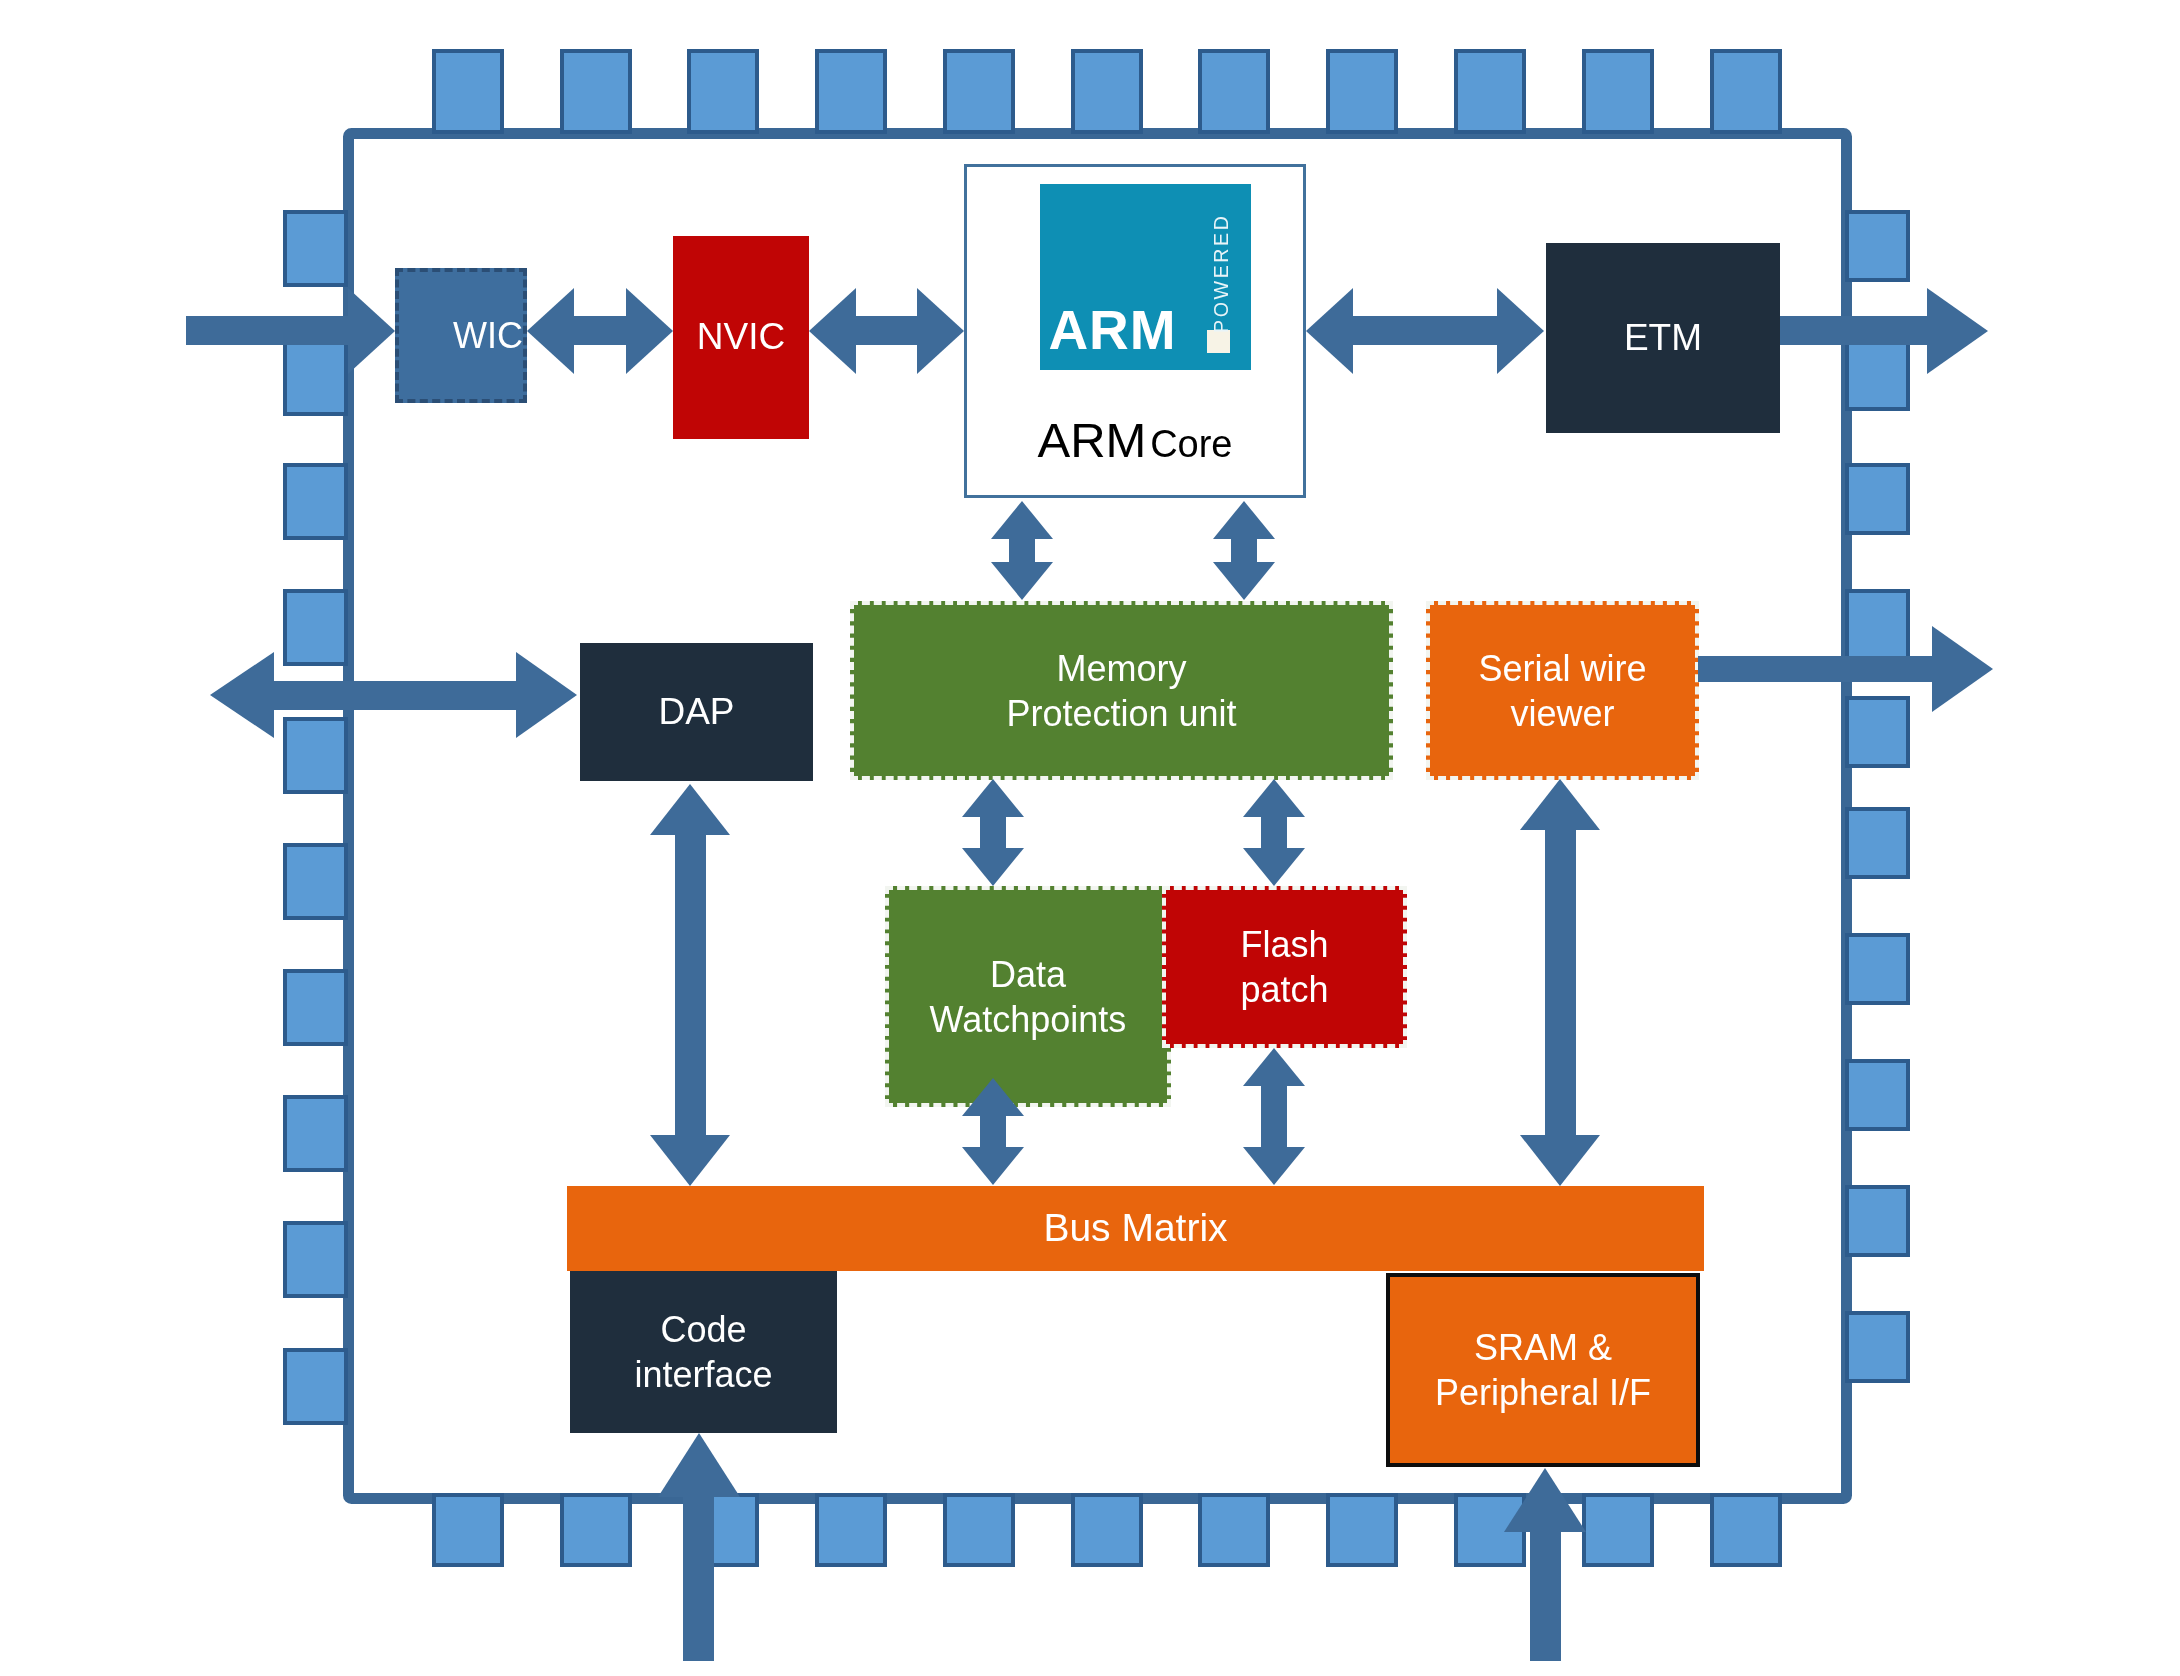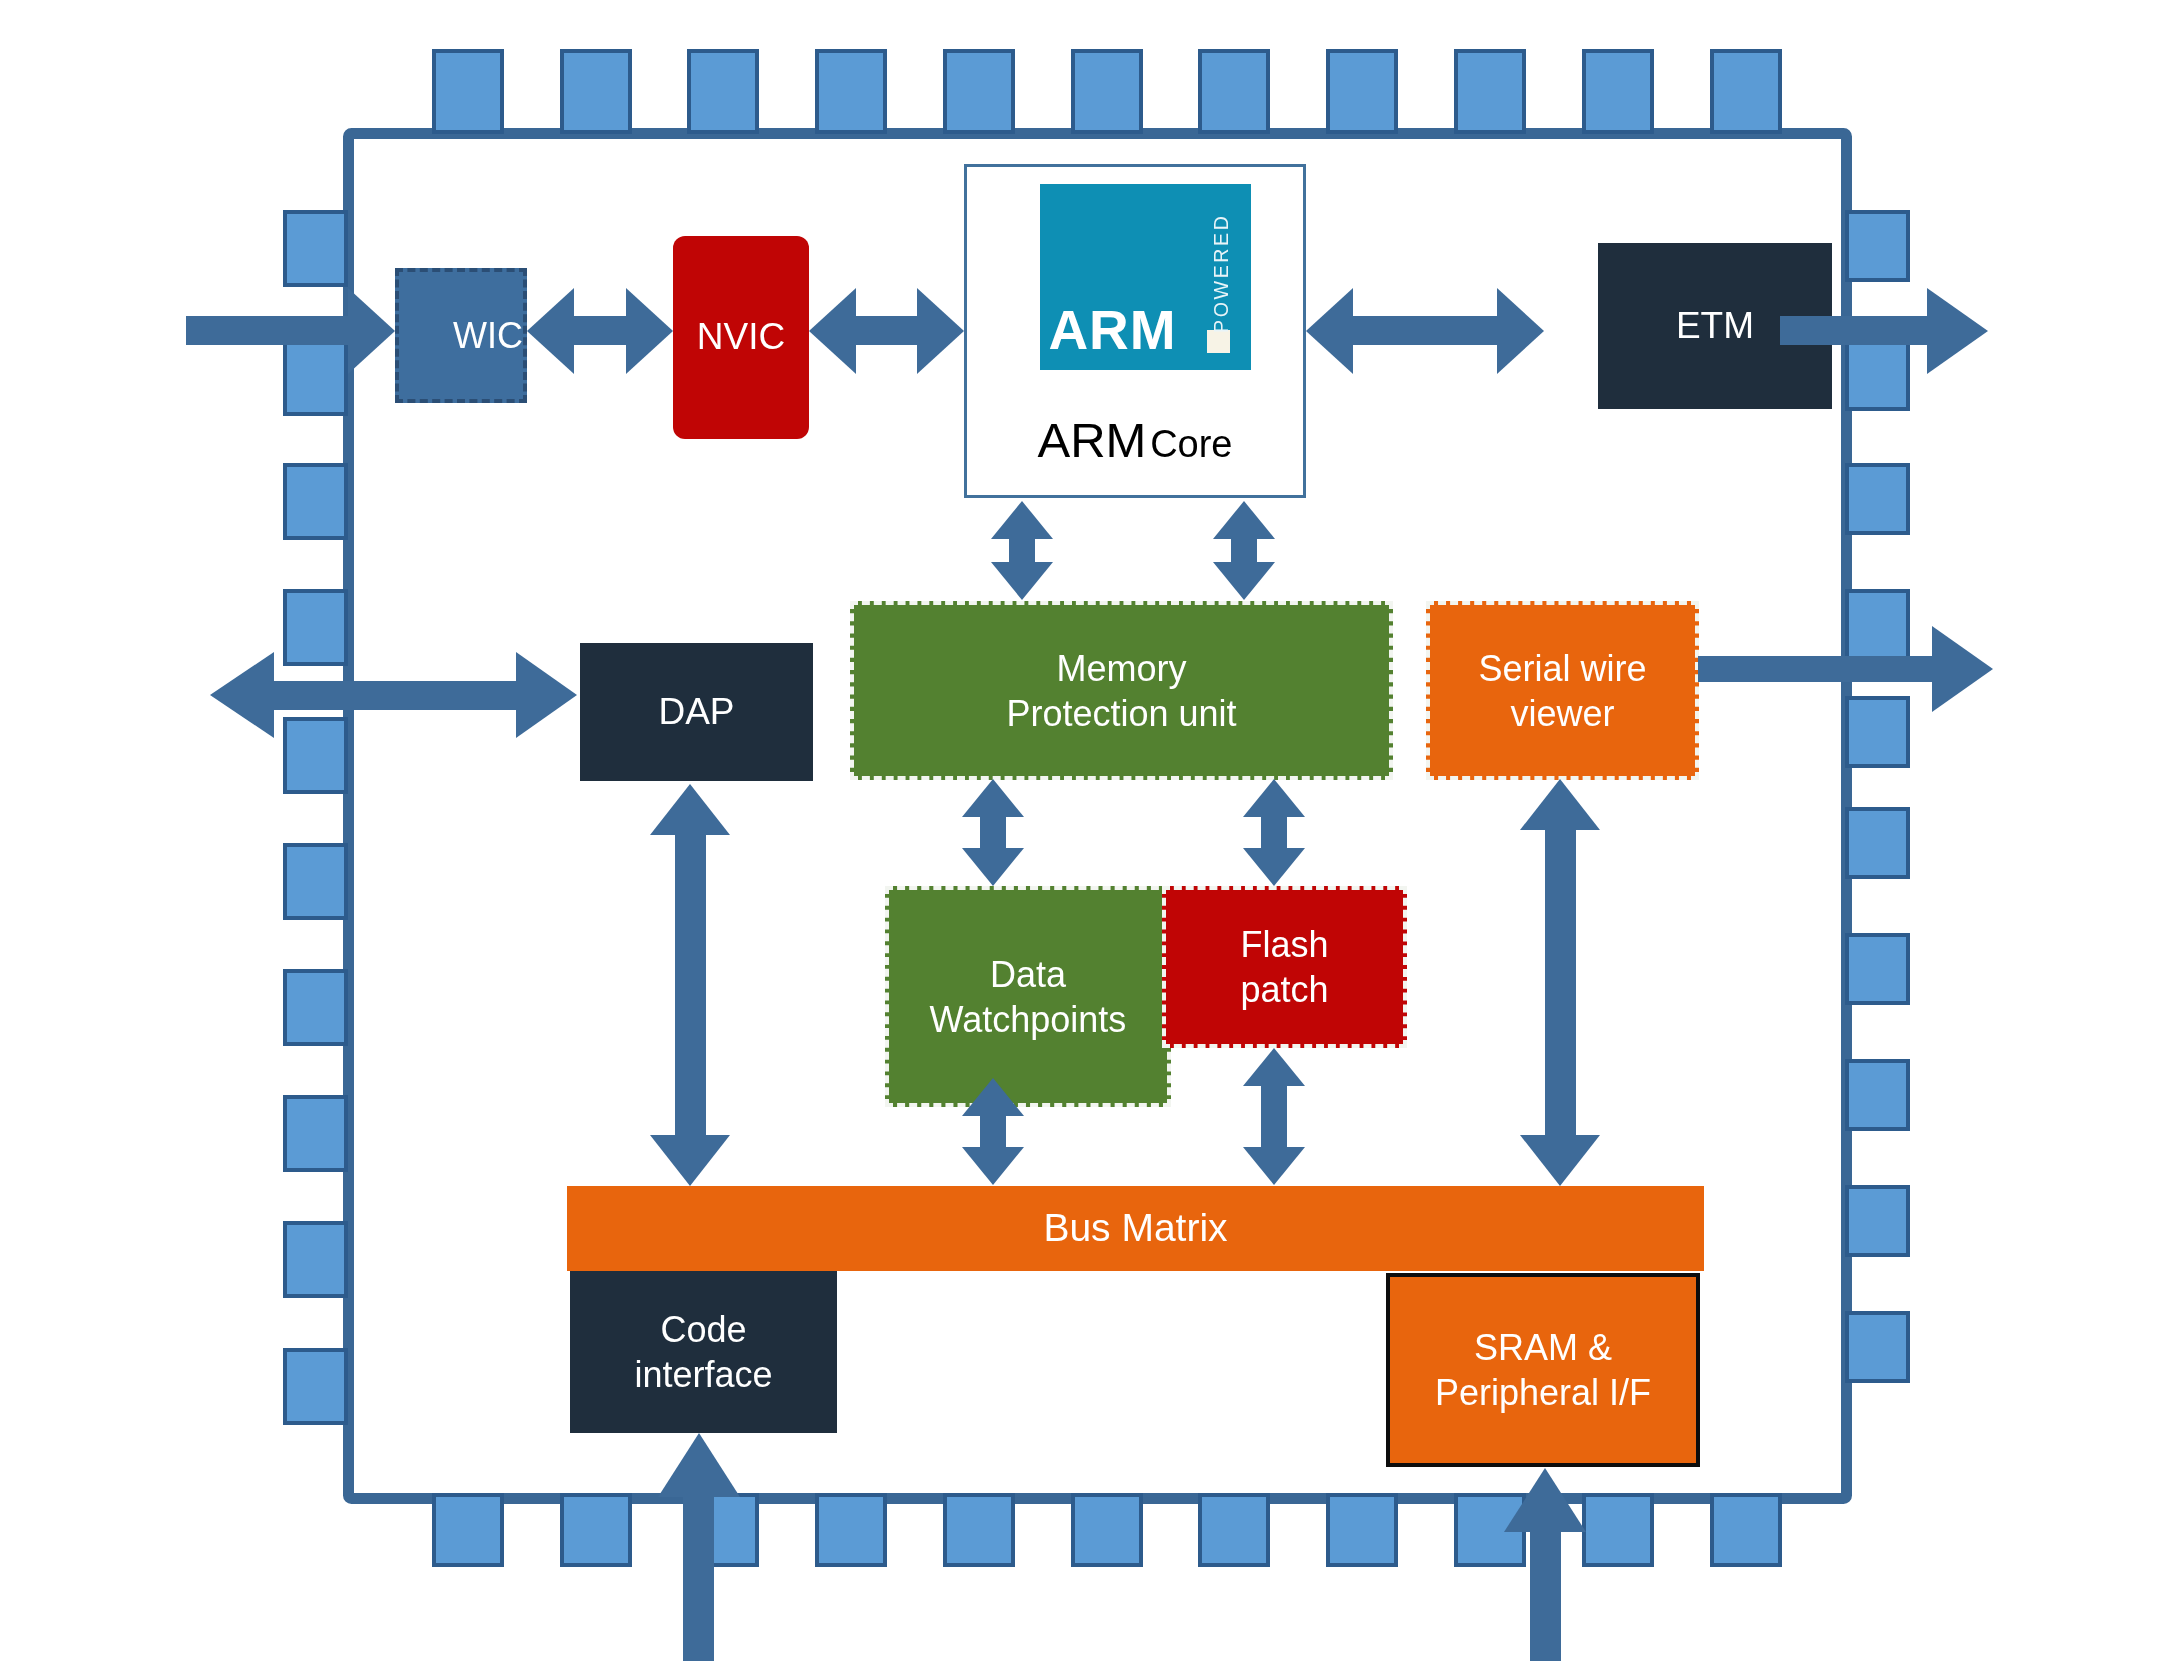--- a/index.html
+++ b/index.html
@@ -17,21 +17,21 @@
   .pin-b{width:72px;height:74px;top:1493px;}
   .pin-l{width:65px;height:77px;left:283px;}
   .pin-r{width:65px;height:72px;left:1845px;}
 
   
   .block{position:absolute;box-sizing:border-box;display:flex;flex-direction:column;
     align-items:center;justify-content:center;text-align:center;color:#fff;z-index:3;
     line-height:1.25;}
   .navy{background:var(--navy);}
   .steel{background:var(--steel);border:4.3px dashed var(--steel-dash);}
-  .red{background:var(--red);border-radius:12px;}
+  .red{background:var(--red);}
   .red-dash{background:var(--red);border:4.3px dashed var(--dash);}
   .green-dash{background:var(--green);border:4.3px dashed var(--dash);}
   .orange{background:var(--orange);}
   .orange-dash{background:var(--orange);border:4.3px dashed var(--dash);}
 
   
   .shaft-h{position:absolute;height:29px;background:var(--arrow);z-index:4;}
   .shaft-h.thin{height:25.6px;}
   .shaft-v{position:absolute;width:31px;background:var(--arrow);z-index:4;}
   .shaft-v.sm{width:25.6px;}
@@ -125,21 +125,21 @@
       <span class="armword">ARM</span>
       <span class="armdot"></span>
       <span class="powered">POWERED</span>
     </div>
     <div class="corelabel">
       <span class="big">ARM</span>
       <span class="small"> <span>Core</span></span>
     </div>
   </div>
 
-  <div class="block navy" style="left:1598px;top:243px;width:234px;height:166px;font-size:37px;">
+  <div class="block navy" style="left:1546px;top:243px;width:234px;height:190px;font-size:37px;">
     <span>ETM</span>
   </div>
 
   <div class="block navy" style="left:580px;top:643px;width:233px;height:138px;font-size:37px;">
     <span>DAP</span>
   </div>
 
   <div class="block orange-dash" style="left:1426px;top:601px;width:273px;height:179px;font-size:36px;">
     <span>Serial wire</span>
     <span>viewer</span>

